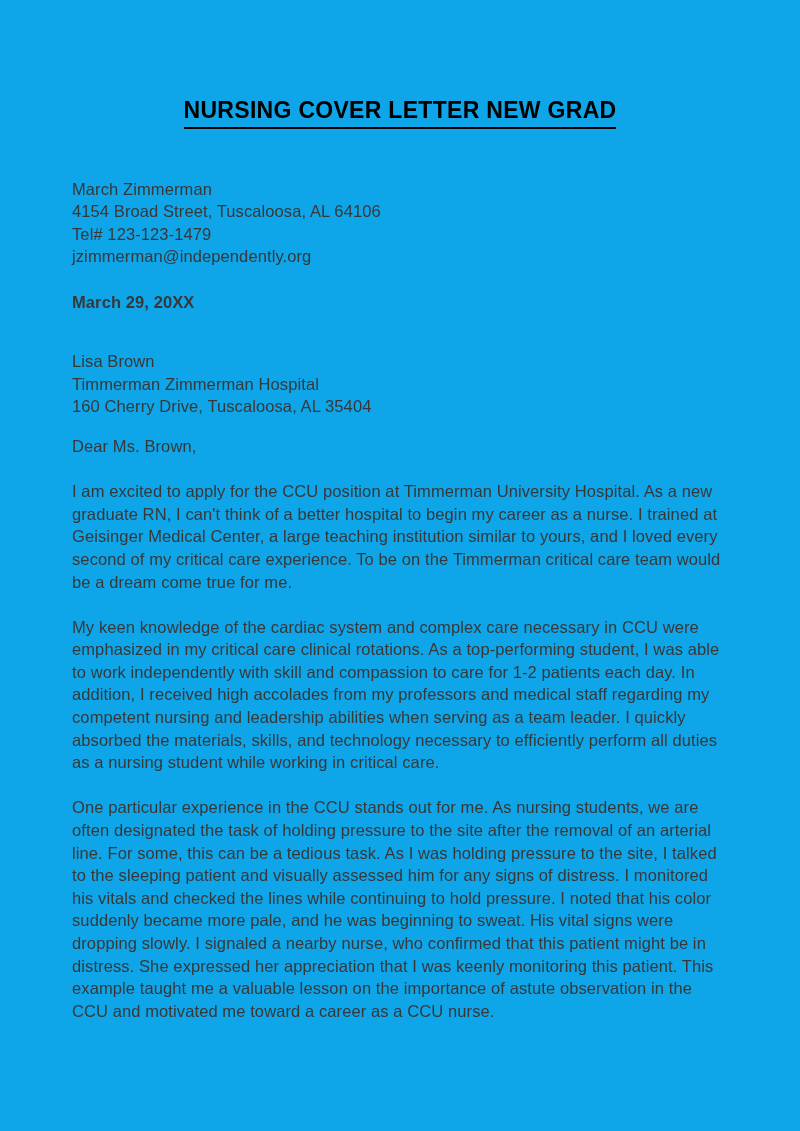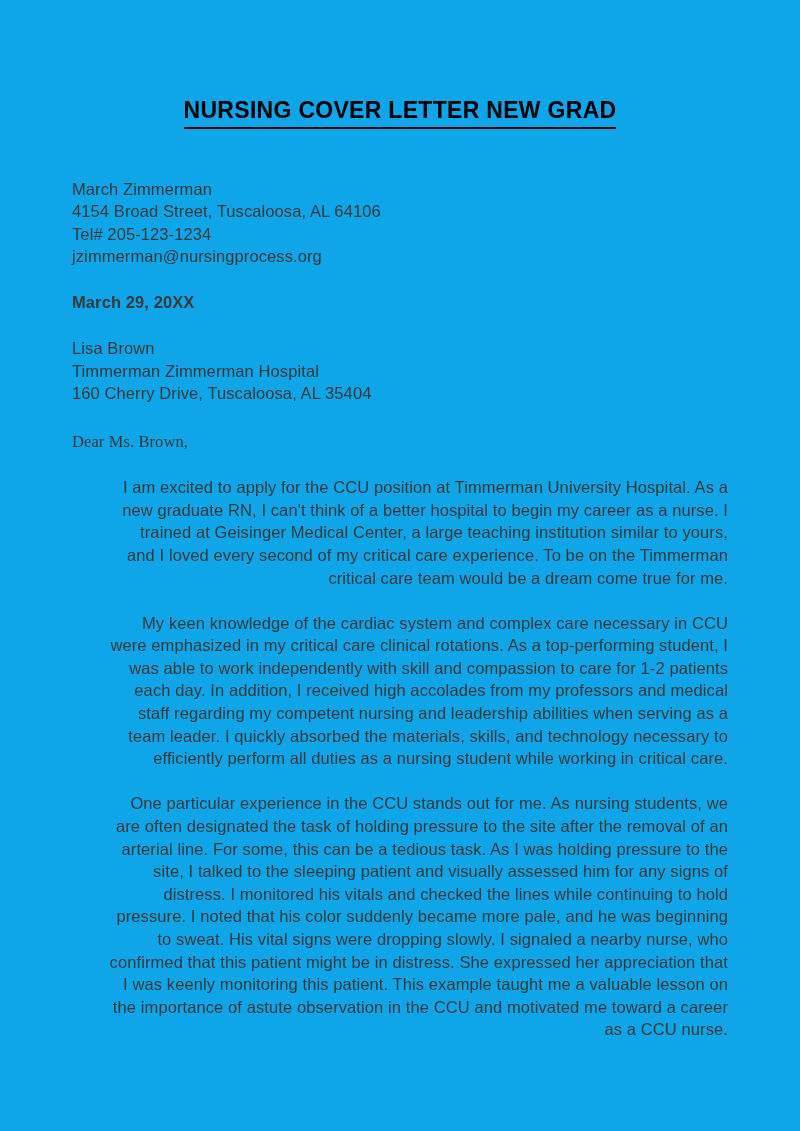--- a/index.html
+++ b/index.html
@@ -40,42 +40,41 @@
     display: inline-block;
   }
   .block {
     color: #383838;
     font-size: 16.5px;
     line-height: 22.6px;
     letter-spacing: 0.1px;
   }
   .sender-block { margin-top: 49px; }
   .date-block { margin-top: 22.6px; font-weight: bold; }
-  .recipient-block { margin-top: 24px; }
-  .salutation { margin-top: 26px; font-family: Liberation Serif, serif; }
+  .recipient-block { margin-top: 37px; }
+  .salutation { margin-top: 17px; }
   .para {
     margin-top: 22.6px;
-    text-align: right;
-    margin-left: 36px;
+    text-align: left;
   }
   .line { display: block; white-space: nowrap; }
 </style>
 </head>
 <body>
 
 <div class="page">
   <div class="content">
 
     <h1 class="doc-title"><span class="underline-text">NURSING COVER LETTER NEW GRAD</span></h1>
 
     <div class="block sender-block">
       <span class="line">March Zimmerman</span>
       <span class="line">4154 Broad Street, Tuscaloosa, AL 64106</span>
-      <span class="line">Tel# 205-123-1234</span>
-      <span class="line">jzimmerman@nursingprocess.org</span>
+      <span class="line">Tel# 123-123-1479</span>
+      <span class="line">jzimmerman@independently.org</span>
     </div>
 
     <div class="block date-block">
       <span class="line">March 29, 20XX</span>
     </div>
 
     <div class="block recipient-block">
       <span class="line">Lisa Brown</span>
       <span class="line">Timmerman Zimmerman Hospital</span>
       <span class="line">160 Cherry Drive, Tuscaloosa, AL 35404</span>

